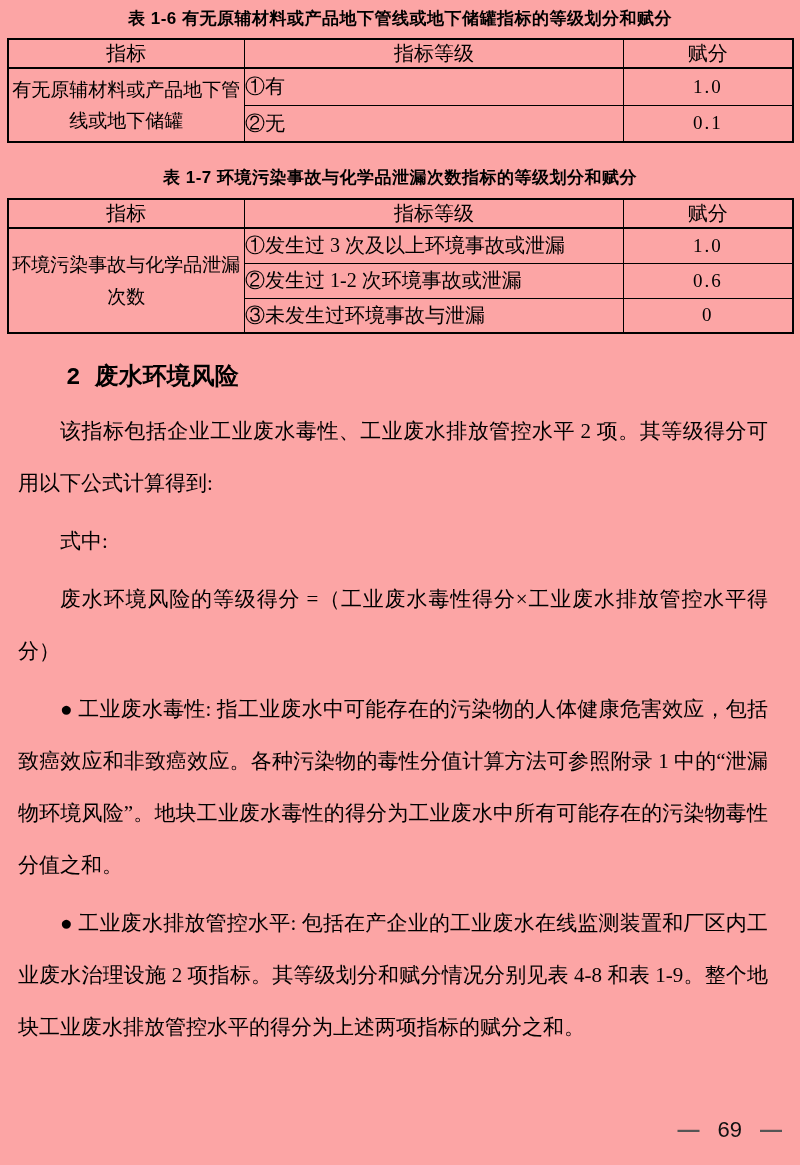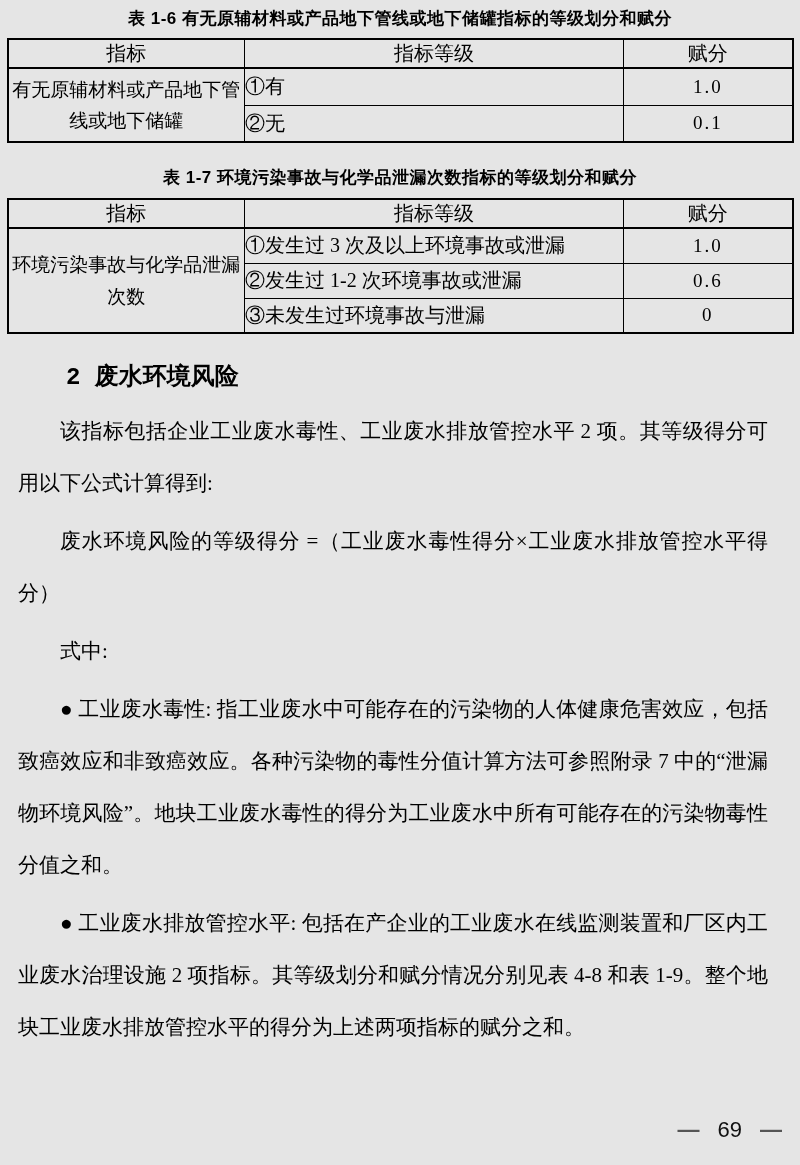--- a/index.html
+++ b/index.html
@@ -1,20 +1,20 @@
 <!DOCTYPE html>
 <html><head>
 <meta charset="utf-8">
 <style>
   html, body { margin: 0; padding: 0; background: #ffffff; }
   .page {
     position: relative;
     width: 800px;
     height: 1165px;
-    background: #e5e5e5;
+    background: #fca5a5;
     color: #000000;
     font-family: "Liberation Serif", serif;
     overflow: hidden;
     box-sizing: border-box;
   }
   .tbl-title {
     text-align: center;
     font-family: "Liberation Sans", sans-serif;
     font-weight: bold;
     font-size: 17px;
@@ -161,23 +161,23 @@
         <td class="grade">③未发生过环境事故与泄漏</td>
         <td class="score">0</td>
       </tr>
     </tbody>
   </table>
 
   <div class="sec-heading">2 废水环境风险</div>
 
   <div class="body-text">
     <p>该指标包括企业工业废水毒性、工业废水排放管控水平 2 项。其等级得分可用以下公式计算得到:</p>
+    <p>式中:</p>
     <p>废水环境风险的等级得分 =（工业废水毒性得分×工业废水排放管控水平得分）</p>
-    <p>式中:</p>
-    <p>● 工业废水毒性: 指工业废水中可能存在的污染物的人体健康危害效应，包括致癌效应和非致癌效应。各种污染物的毒性分值计算方法可参照附录 7 中的“泄漏物环境风险”。地块工业废水毒性的得分为工业废水中所有可能存在的污染物毒性分值之和。</p>
+    <p>● 工业废水毒性: 指工业废水中可能存在的污染物的人体健康危害效应，包括致癌效应和非致癌效应。各种污染物的毒性分值计算方法可参照附录 1 中的“泄漏物环境风险”。地块工业废水毒性的得分为工业废水中所有可能存在的污染物毒性分值之和。</p>
     <p>● 工业废水排放管控水平: 包括在产企业的工业废水在线监测装置和厂区内工业废水治理设施 2 项指标。其等级划分和赋分情况分别见表 4-8 和表 1-9。整个地块工业废水排放管控水平的得分为上述两项指标的赋分之和。</p>
   </div>
 
   <div class="footer">
     <span class="dash">—</span>
     <span class="pagenum">69</span>
     <span class="dash">—</span>
   </div>
 
 </div>

